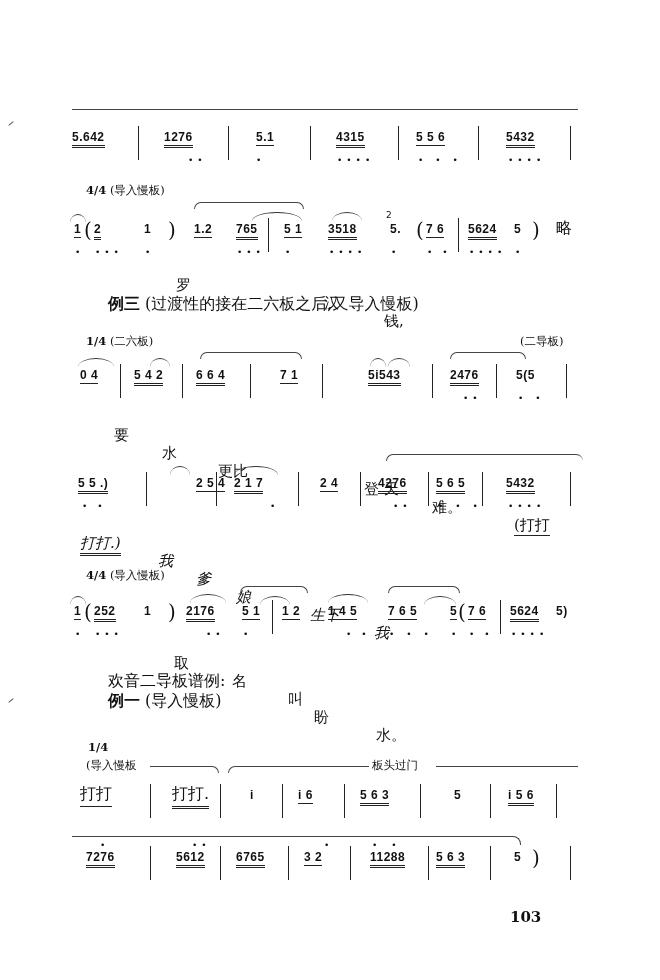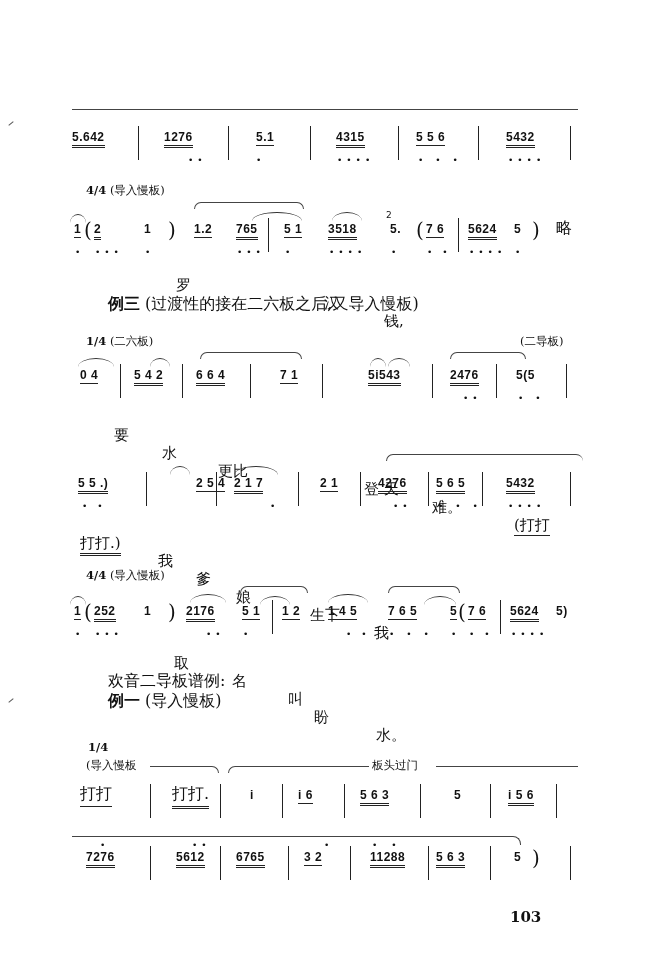--- a/index.html
+++ b/index.html
@@ -153,34 +153,34 @@
   <span class="note u2" style="left:8px;">5 5 .)</span>
   <span class="dots" style="left:12px;letter-spacing:10px;">••</span>
   <div class="bar" style="left:76px;"></div>
   <div class="slur" style="left:100px;top:4px;width:20px;"></div>
   <span class="note u1" style="left:94px;margin-left:32px;">2 5 4</span>
   <div class="bar" style="left:146px;"></div>
   <div class="slur" style="left:164px;top:4px;width:44px;"></div>
   <span class="note u2" style="left:164px;">2 1 7</span>
   <span class="dots" style="left:200px;">•</span>
   <div class="bar" style="left:228px;"></div>
-  <span class="note u1" style="left:250px;">2 1</span>
+  <span class="note u1" style="left:250px;">2 4</span>
   <div class="bar" style="left:290px;"></div>
   <div class="brk" style="left:316px;top:-8px;width:196px;border-right:none;"></div>
   <span class="note u2" style="left:308px;">4276</span>
   <span class="dots" style="left:323px;">••</span>
   <div class="bar" style="left:358px;"></div>
   <span class="note u2" style="left:366px;">5 6 5</span>
   <span class="dots" style="left:368px;letter-spacing:12px;">•••</span>
   <div class="bar" style="left:412px;"></div>
   <span class="note u2" style="left:436px;">5432</span>
   <span class="dots" style="left:438px;">••••</span>
   <div class="bar" style="left:500px;"></div>
 </div>
-<div class="lyrics" style="left:0;top:516px;width:660px;">
+<div class="lyrics" style="left:0;top:516px;width:660px;font-style:italic;">
   <span class="lyr" style="left:80px;border-bottom:3.5px double #222;">打打.)</span>
   <span class="lyr" style="left:158px;">我</span>
   <span class="lyr" style="left:196px;">爹</span>
   <span class="lyr" style="left:236px;">娘</span>
   <span class="lyr" style="left:310px;">生下</span>
   <span class="lyr" style="left:374px;">我</span>
 </div>
 
 <div class="meta" style="left:86px;top:568px;">
   <b>4/4</b>

